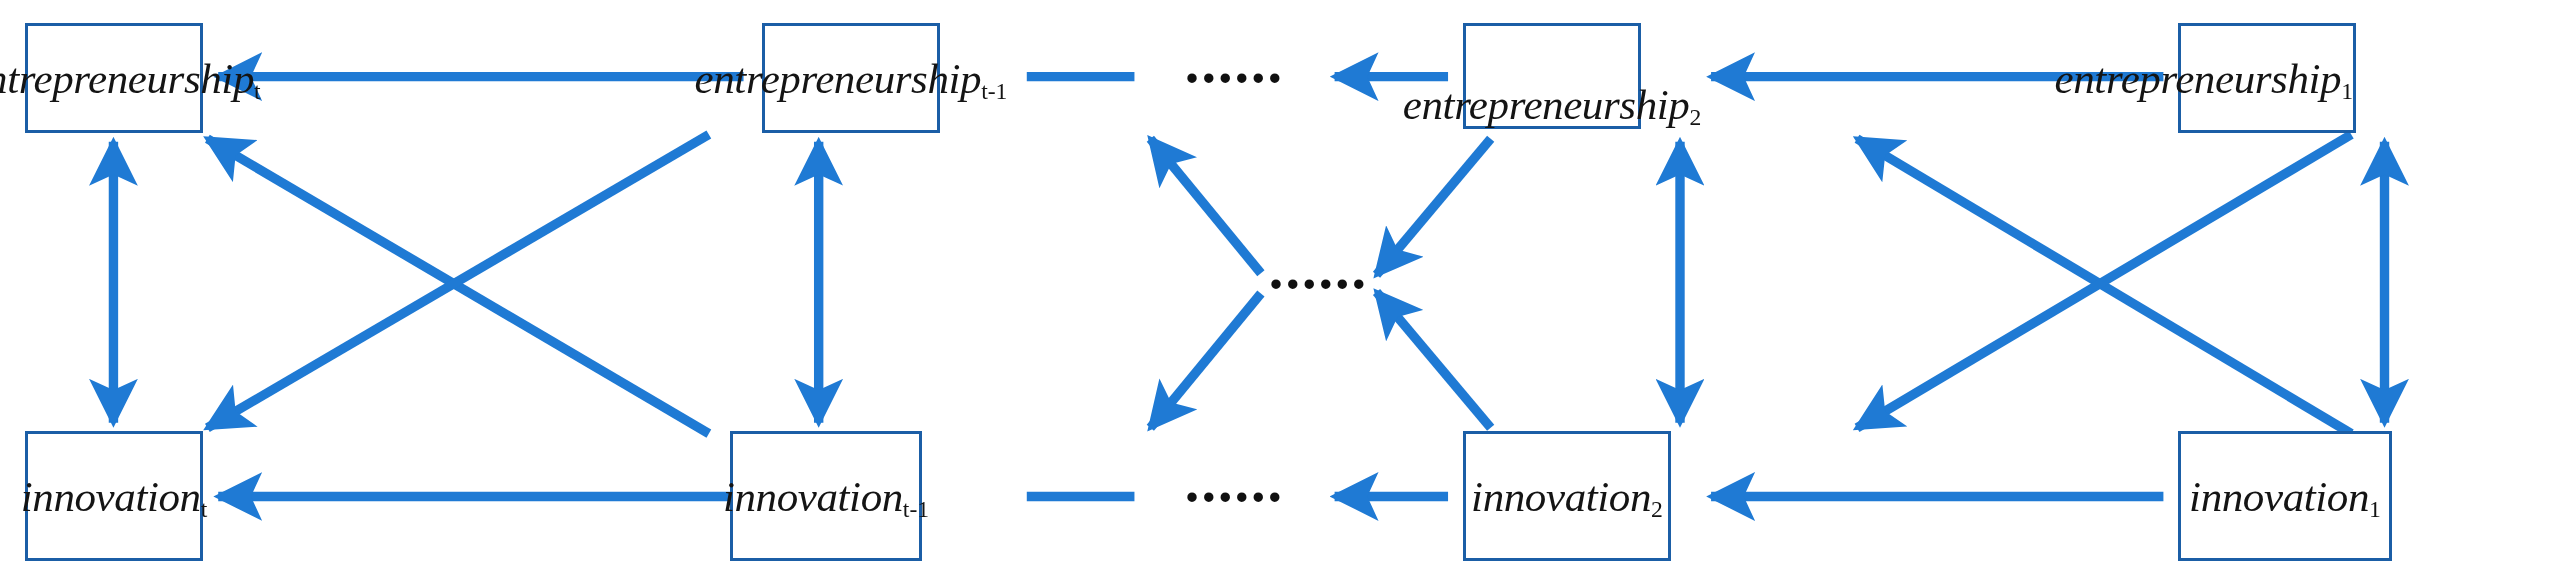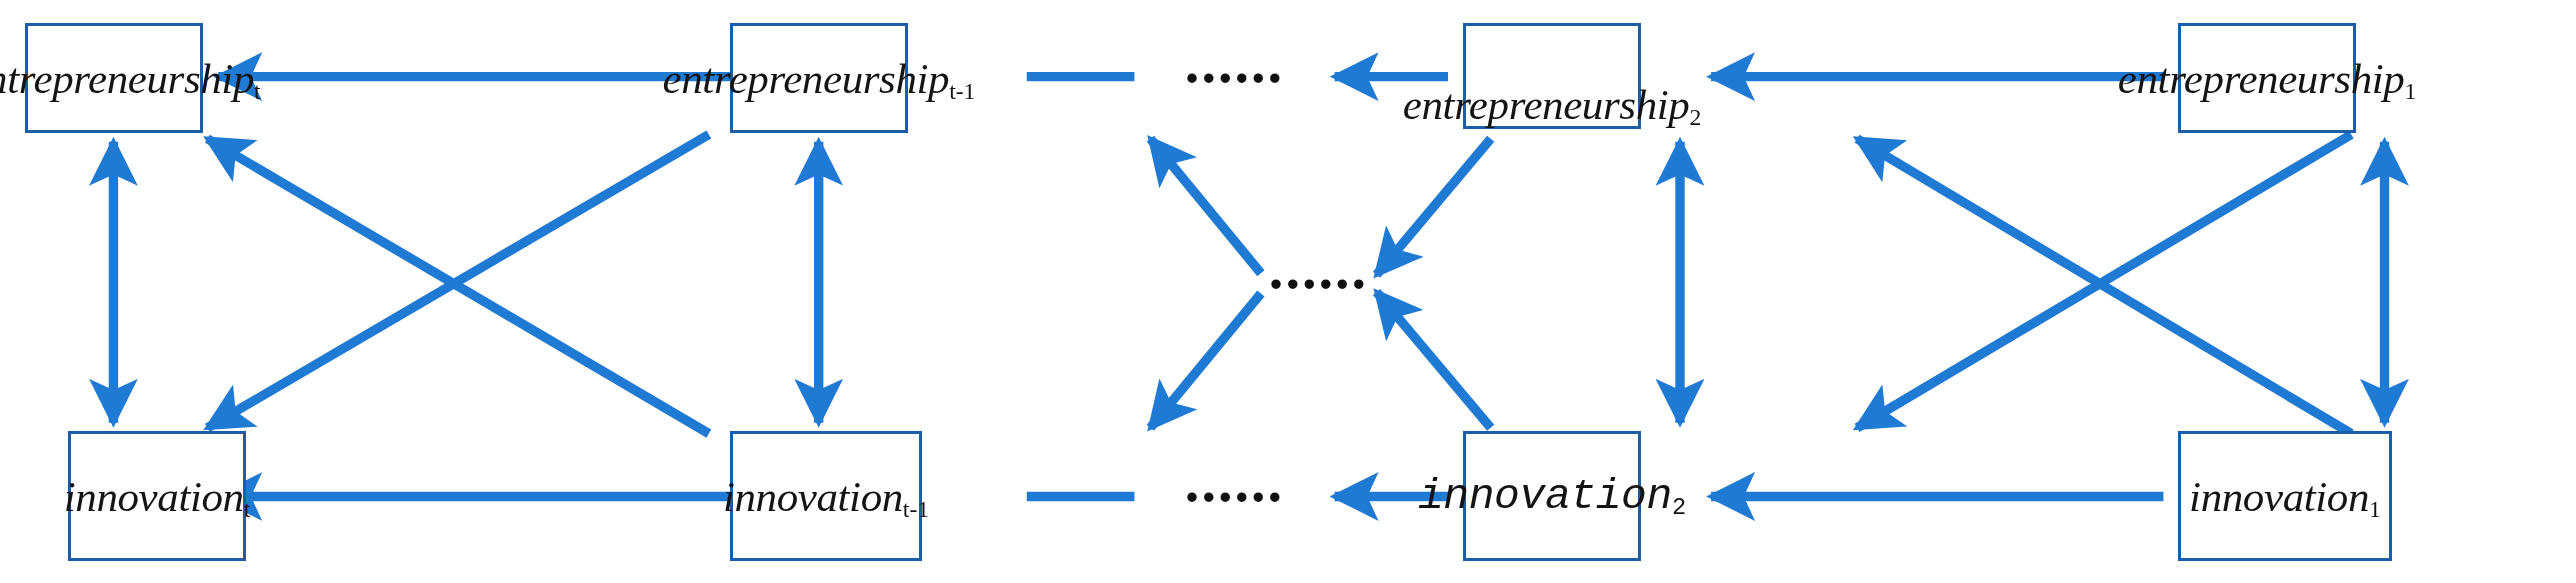--- a/index.html
+++ b/index.html
@@ -105,51 +105,51 @@
       <line x1="2063" y1="592" x2="1905" y2="404" marker-end="url(#ah)"></line>
     </g>
   </svg>
 
   <div class="node" style="left:25px; top:23px; width:178px; height:110px;">
     <span class="node-label">
       <span>entrepreneurship</span><sub>t</sub>
     </span>
   </div>
 
-  <div class="node" style="left:730px; top:23px; width:178px; height:110px;">
+  <div class="node" style="left:762px; top:23px; width:178px; height:110px;">
     <span class="node-label">
       <span>entrepreneurship</span><sub>t-1</sub>
     </span>
   </div>
 
   <div class="node" style="left:1463px; top:23px; width:178px; height:106px;align-items:flex-end;">
     <span class="node-label">
       <span>entrepreneurship</span><sub>2</sub>
     </span>
   </div>
 
-  <div class="node" style="left:2178px; top:23px; width:178px; height:110px;">
+  <div class="node" style="left:2178px; top:23px; width:178px; height:110px;justify-content:flex-end;">
     <span class="node-label">
       <span>entrepreneurship</span><sub>1</sub>
     </span>
   </div>
 
-  <div class="node" style="left:25px; top:431px; width:178px; height:130px;margin-left:43px;">
+  <div class="node" style="left:25px; top:431px; width:178px; height:130px;">
     <span class="node-label">
       <span>innovation</span><sub>t</sub>
     </span>
   </div>
 
   <div class="node" style="left:730px; top:431px; width:192px; height:130px;">
     <span class="node-label">
       <span>innovation</span><sub>t-1</sub>
     </span>
   </div>
 
-  <div class="node" style="left:1463px; top:431px; width:178px; height:130px;font-family:Liberation Mono, monospace;">
+  <div class="node" style="left:1463px; top:431px; width:208px; height:130px;">
     <span class="node-label">
       <span>innovation</span><sub>2</sub>
     </span>
   </div>
 
   <div class="node" style="left:2178px; top:431px; width:214px; height:130px;">
     <span class="node-label">
       <span>innovation</span><sub>1</sub>
     </span>
   </div>

